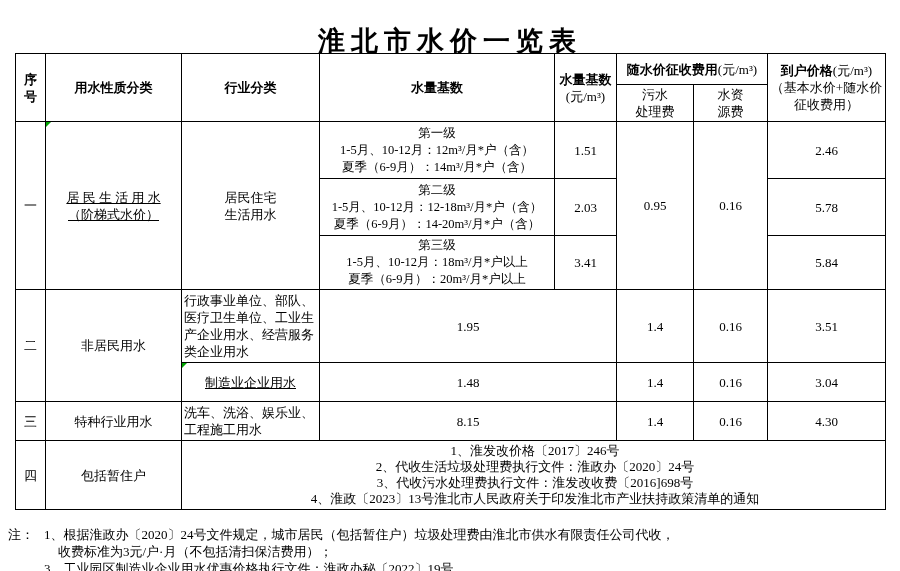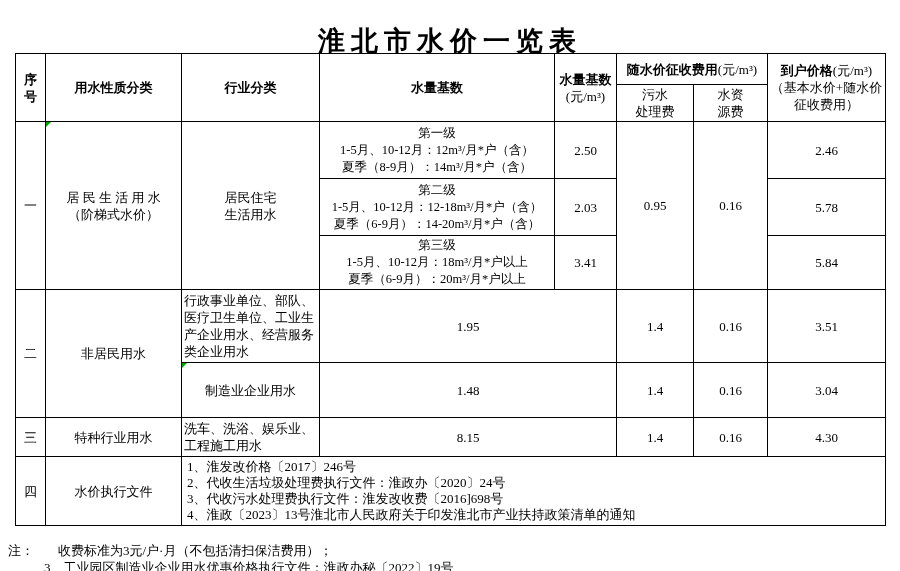--- a/index.html
+++ b/index.html
@@ -17,24 +17,24 @@
     margin:2px 0 16px 15px;width:871px;
   }
   td{
     border:1px solid #000;font-size:13px;text-align:center;vertical-align:middle;
     padding:1px 2px;white-space:pre-line;line-height:17px;overflow:hidden;
   }
   td.b, .b{font-weight:bold;}
   td.left{text-align:left;}
   td.wrap{white-space:normal;}
   td.tier{font-size:12.5px;line-height:17px;padding:1px 0;}
-  td.docs{line-height:16px;padding:2px 2px 2px 5px;}
+  td.docs{line-height:16px;padding:2px 2px 2px 5px;text-align:center;}
   .unit{font-weight:normal;}
   .sub{font-weight:normal;white-space:pre-line;}
-  .rel{position:relative;}
+  .rel{position:relative;text-decoration:underline;}
   .corner{
     position:absolute;top:0;left:0;width:0;height:0;
     border-top:5px solid #00A400;border-right:5px solid transparent;
   }
   .notes{
     display:flex;margin:5px 0 0 8px;font-size:13px;line-height:17px;
   }
   .notes .label{white-space:nowrap;}
   .note-lines{margin-left:10px;}
   .note-line{white-space:nowrap;}
@@ -76,22 +76,22 @@
     </tr>
 
     <tr style="height:57px">
       <td rowspan="3">一</td>
       <td rowspan="3" class="rel"><span class="corner"></span><span>居 民 生 活 用 水
 （阶梯式水价）</span></td>
       <td rowspan="3">居民住宅
 生活用水</td>
       <td class="tier">第一级
 1-5月、10-12月：12m³/月*户（含）
-夏季（8-9月）：14m³/月*户（含）</td>
-      <td>2.50</td>
+夏季（6-9月）：14m³/月*户（含）</td>
+      <td>1.51</td>
       <td rowspan="3">0.95</td>
       <td rowspan="3">0.16</td>
       <td>2.46</td>
     </tr>
 
     <tr style="height:57px">
       <td class="tier">第二级
 1-5月、10-12月：12-18m³/月*户（含）
 夏季（6-9月）：14-20m³/月*户（含）</td>
       <td>2.03</td>
@@ -109,49 +109,50 @@
     <tr style="height:73px">
       <td rowspan="2">二</td>
       <td rowspan="2">非居民用水</td>
       <td class="left wrap">行政事业单位、部队、医疗卫生单位、工业生产企业用水、经营服务类企业用水</td>
       <td colspan="2">1.95</td>
       <td>1.4</td>
       <td>0.16</td>
       <td>3.51</td>
     </tr>
 
-    <tr style="height:55px">
+    <tr style="height:39px">
       <td class="rel"><span class="corner"></span><span>制造业企业用水</span></td>
       <td colspan="2">1.48</td>
       <td>1.4</td>
       <td>0.16</td>
       <td>3.04</td>
     </tr>
 
     <tr style="height:39px">
       <td>三</td>
       <td>特种行业用水</td>
       <td class="left">洗车、洗浴、娱乐业、
 工程施工用水</td>
       <td colspan="2">8.15</td>
       <td>1.4</td>
       <td>0.16</td>
       <td>4.30</td>
     </tr>
 
     <tr style="height:67px">
       <td>四</td>
-      <td>水价执行文件</td>
+      <td>包括暂住户</td>
       <td colspan="6" class="left docs">1、淮发改价格〔2017〕246号
 2、代收生活垃圾处理费执行文件：淮政办〔2020〕24号
 3、代收污水处理费执行文件：淮发改收费〔2016]698号
 4、淮政〔2023〕13号淮北市人民政府关于印发淮北市产业扶持政策清单的通知</td>
     </tr>
   </tbody>
 </table>
 
 <div class="notes">
   <span class="label">注：</span>
   <div class="note-lines">
+    <div class="note-line">1、根据淮政办〔2020〕24号文件规定，城市居民（包括暂住户）垃圾处理费由淮北市供水有限责任公司代收，</div>
     <div class="note-line indent">收费标准为3元/户·月（不包括清扫保洁费用）；</div>
     <div class="note-line">3、工业园区制造业企业用水优惠价格执行文件：淮政办秘〔2022〕19号</div>
   </div>
 </div>
 
 </body></html>

